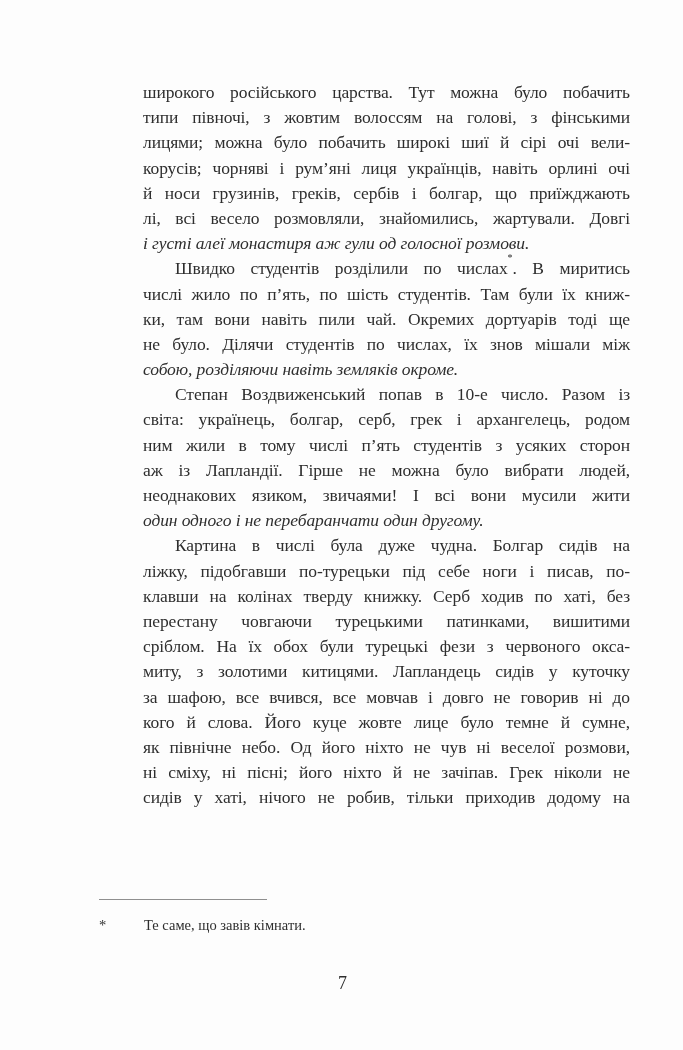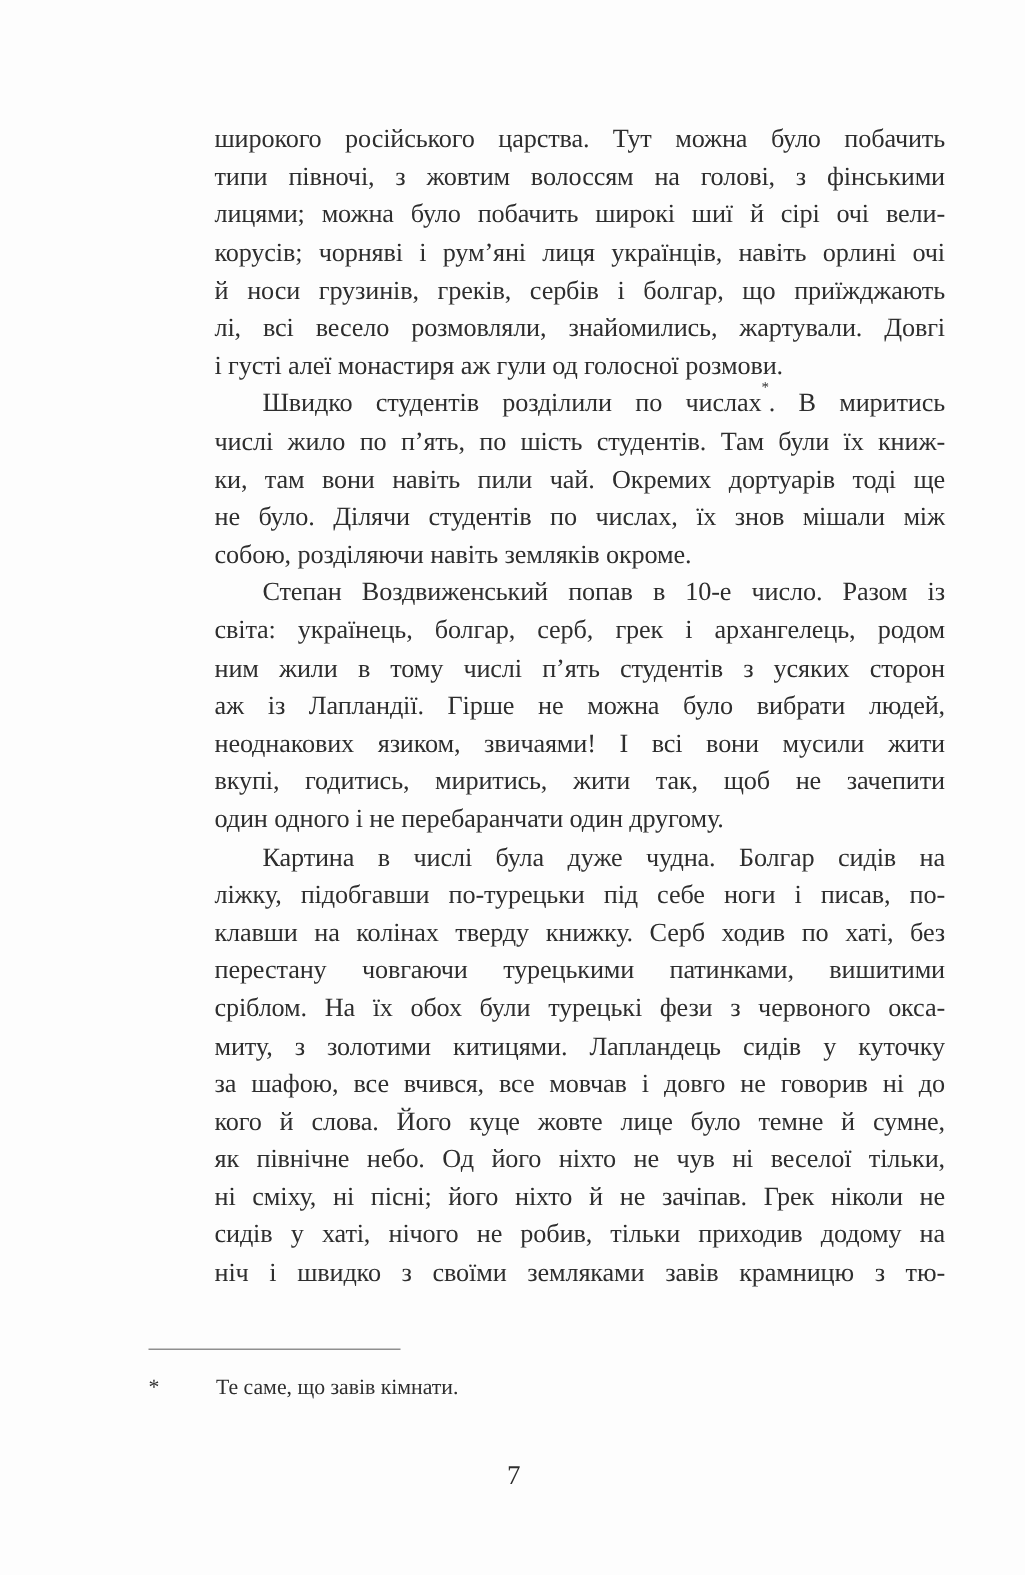--- a/index.html
+++ b/index.html
@@ -30,20 +30,21 @@
   }
   .para { margin: 0; }
   .line {
     line-height: 25.2px;
     height: 25.2px;
     text-align: justify;
     text-align-last: justify;
   }
   .line.flush {
     text-align-last: left;
+    font-style: italic;
   }
   .para.indent .line:first-child {
     text-indent: 32px;
   }
   sup.fnref {
     font-size: 10px;
     position: relative;
     top: -6px;
     line-height: 0;
   }
@@ -98,36 +99,34 @@
         <div class="line">ки, там вони навіть пили чай. Окремих дортуарів тоді ще</div>
         <div class="line">не було. Ділячи студентів по числах, їх знов мішали між</div>
         <div class="line flush">собою, розділяючи навіть земляків окроме.</div>
       </div>
       <div class="para indent">
         <div class="line">Степан Воздвиженський попав в 10-е число. Разом із</div>
         <div class="line">світа: українець, болгар, серб, грек і архангелець, родом</div>
         <div class="line">ним жили в тому числі п’ять студентів з усяких сторон</div>
         <div class="line">аж із Лапландії. Гірше не можна було вибрати людей,</div>
         <div class="line">неоднакових язиком, звичаями! І всі вони мусили жити</div>
-        <div class="line">вкупі, годитись, миритись, жити так, щоб не зачепити</div>
         <div class="line flush">один одного і не перебаранчати один другому.</div>
       </div>
       <div class="para indent">
         <div class="line">Картина в числі була дуже чудна. Болгар сидів на</div>
         <div class="line">ліжку, підобгавши по-турецьки під себе ноги і писав, по-</div>
         <div class="line">клавши на колінах тверду книжку. Серб ходив по хаті, без</div>
         <div class="line">перестану човгаючи турецькими патинками, вишитими</div>
         <div class="line">сріблом. На їх обох були турецькі фези з червоного окса-</div>
         <div class="line">миту, з золотими китицями. Лапландець сидів у куточку</div>
         <div class="line">за шафою, все вчився, все мовчав і довго не говорив ні до</div>
         <div class="line">кого й слова. Його куце жовте лице було темне й сумне,</div>
-        <div class="line">як північне небо. Од його ніхто не чув ні веселої тільки,</div>
+        <div class="line">як північне небо. Од його ніхто не чув ні веселої розмови,</div>
         <div class="line">ні сміху, ні пісні; його ніхто й не зачіпав. Грек ніколи не</div>
         <div class="line">сидів у хаті, нічого не робив, тільки приходив додому на</div>
-        <div class="line">ніч і швидко з своїми земляками завів крамницю з тю-</div>
       </div>
     </main>
 
   <div class="footnote">
     <div class="fn-rule"></div>
     <div class="fn-body">
       <span class="fn-marker">*</span>
       <span class="fn-text">Те саме, що завів кімнати.</span>
     </div>
   </div>

